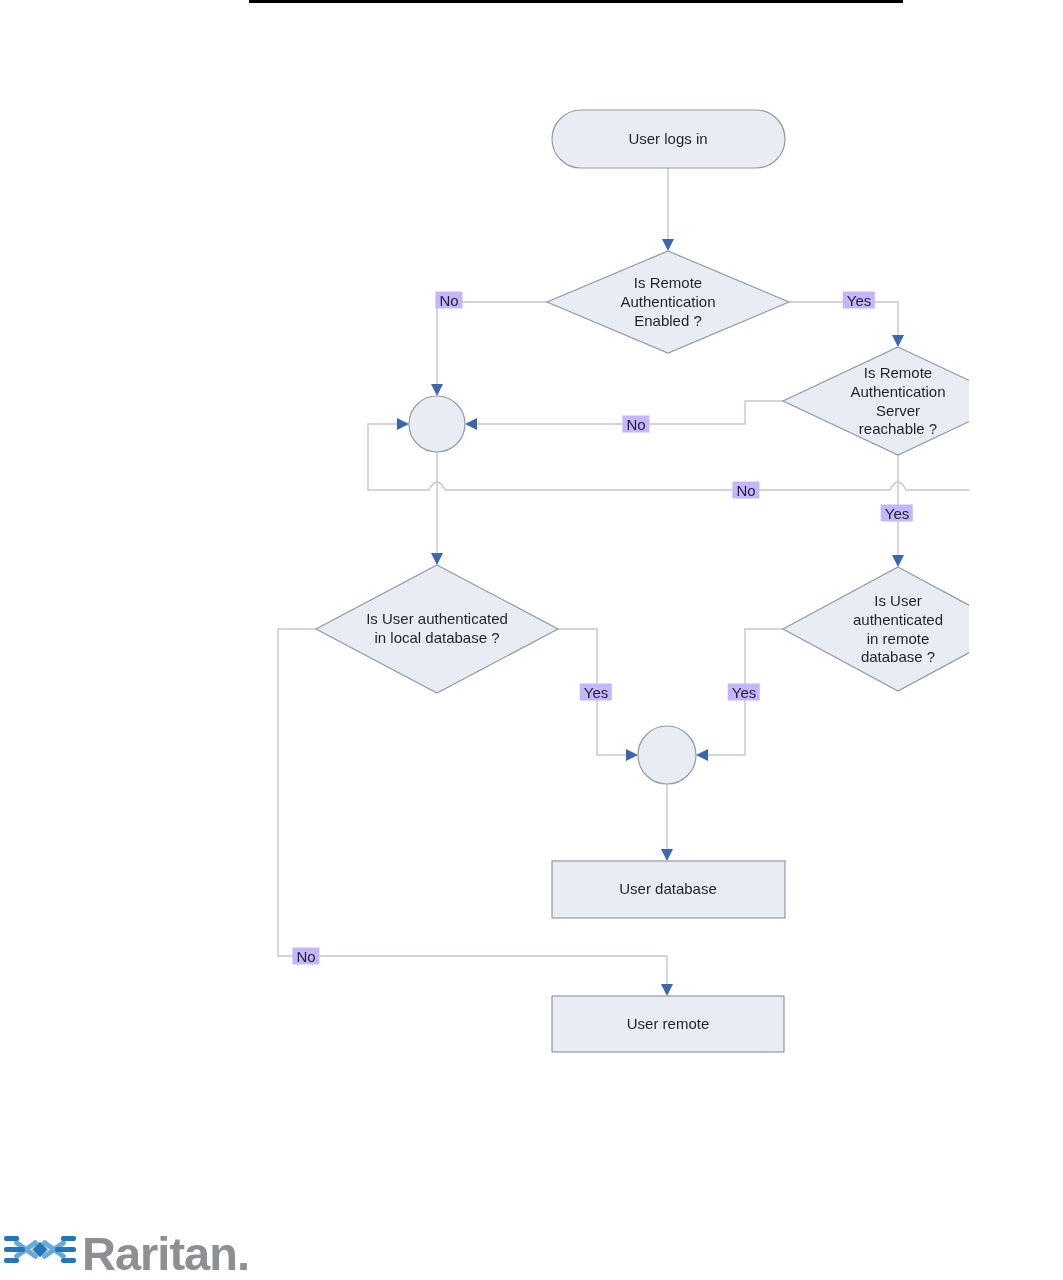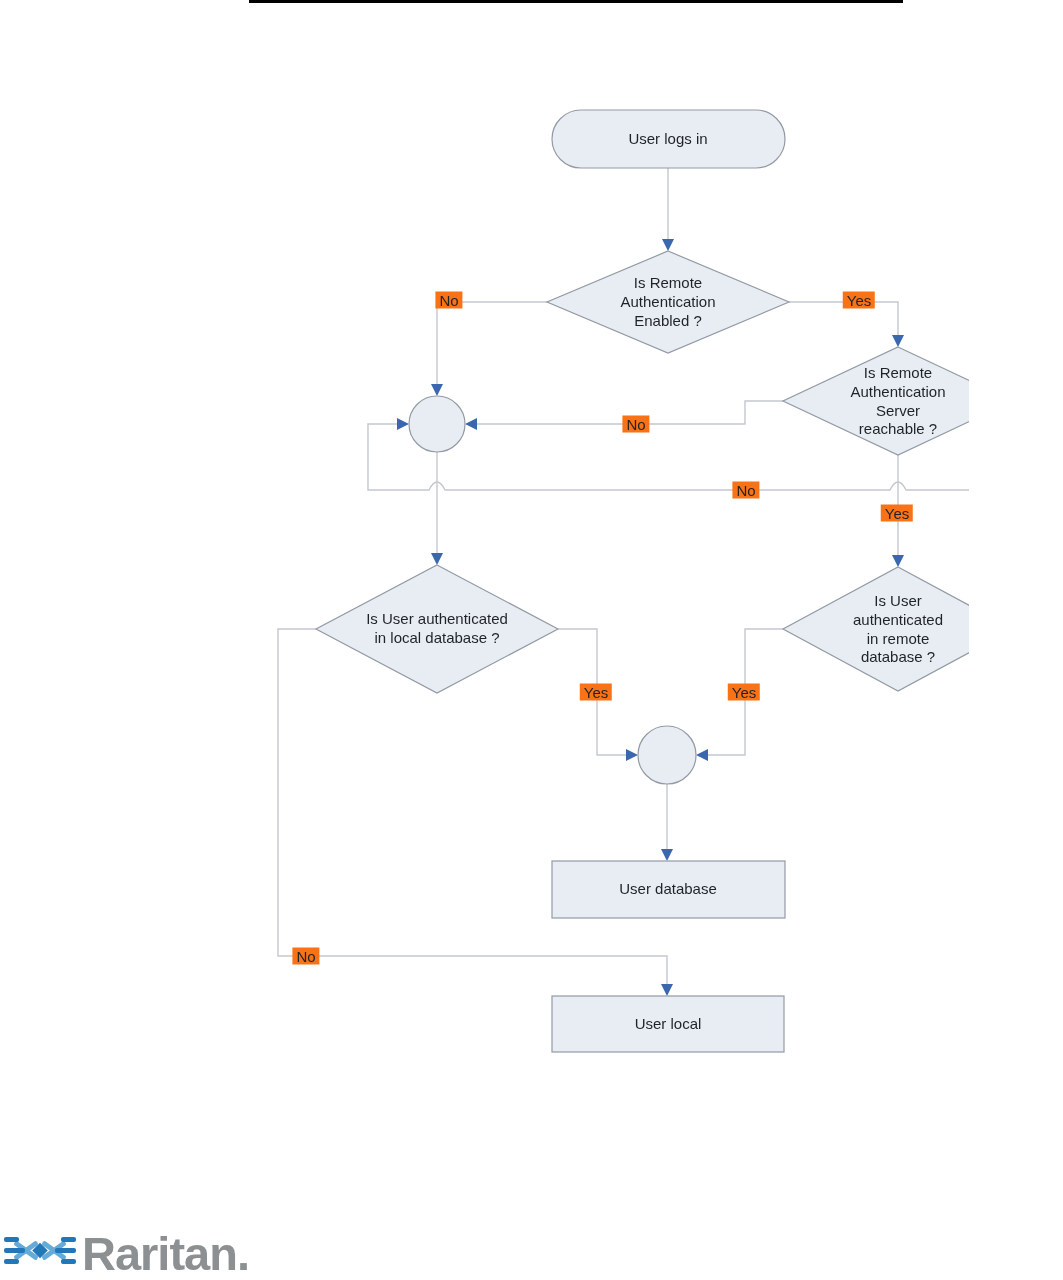--- a/index.html
+++ b/index.html
@@ -24,31 +24,31 @@
     text-align: center;
     white-space: pre-line;
     font-size: 15px;
     line-height: 1.25;
     color: #1f2328;
     pointer-events: none;
   }
   .edge-label {
     position: absolute;
     transform: translate(-50%, -50%);
-    background: #f97316;
+    background: #c4b5fd;
     padding: 0 4px;
     font-size: 15px;
     color: #1f2328;
     pointer-events: none;
   }
   .logo {
     position: absolute;
     left: 4px; top: 1224px;
     display: flex;
-    align-items: flex-end;
+    align-items: center;
   }
   .logo-text {
     font-size: 47px;
     font-weight: bold;
     color: #8d9092;
     letter-spacing: -1px;
     line-height: 1;
     margin-left: 6px;
     margin-top: 6px;
   }
@@ -108,21 +108,21 @@
 Authentication
 Enabled ?</div>
   <div class="node-label" style="left:898px; top:401px;">Is Remote
 Authentication Server
 reachable ?</div>
   <div class="node-label" style="left:437px; top:629px;">Is User authenticated
 in local database ?</div>
   <div class="node-label" style="left:898px; top:629px;">Is User authenticated
 in remote database ?</div>
   <div class="node-label" style="left:668px; top:889px;">User database</div>
-  <div class="node-label" style="left:668px; top:1024px;">User local</div>
+  <div class="node-label" style="left:668px; top:1024px;">User remote</div>
 
   <div class="edge-label" style="left:449px; top:300px;">No</div>
   <div class="edge-label" style="left:859px; top:300px;">Yes</div>
   <div class="edge-label" style="left:636px; top:424px;">No</div>
   <div class="edge-label" style="left:897px; top:513px;">Yes</div>
   <div class="edge-label" style="left:746px; top:490px;">No</div>
   <div class="edge-label" style="left:596px; top:692px;">Yes</div>
   <div class="edge-label" style="left:744px; top:692px;">Yes</div>
   <div class="edge-label" style="left:306px; top:956px;">No</div>
 

